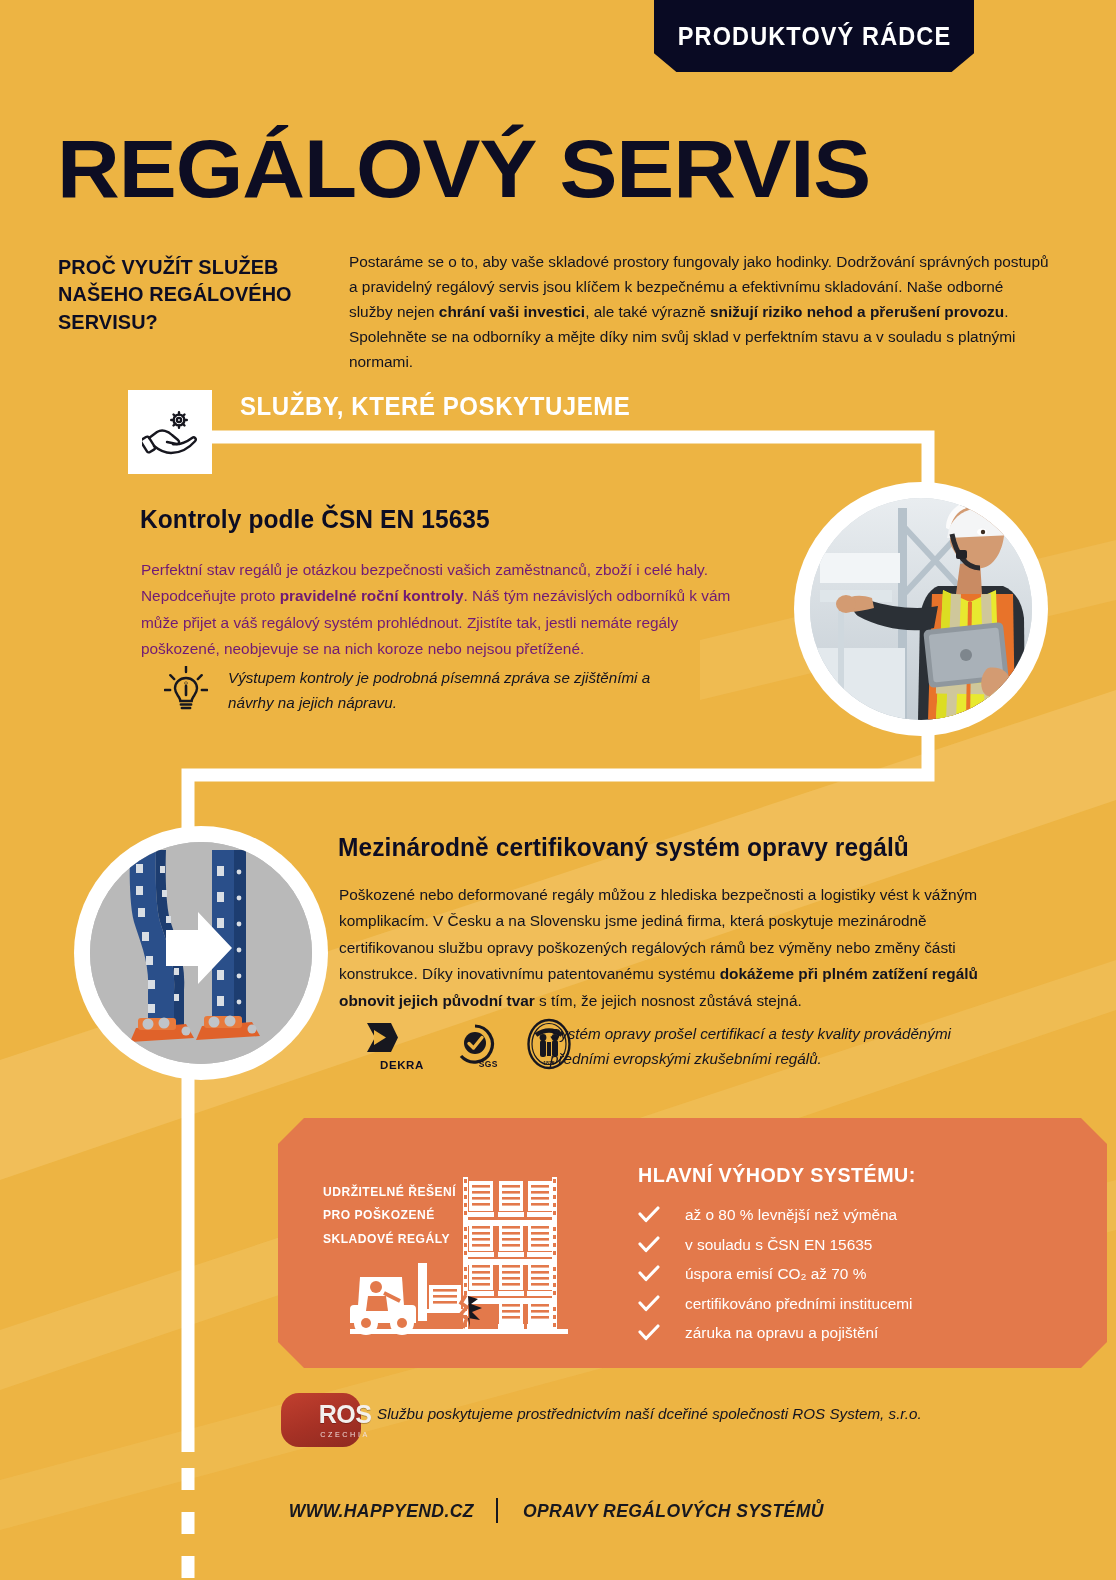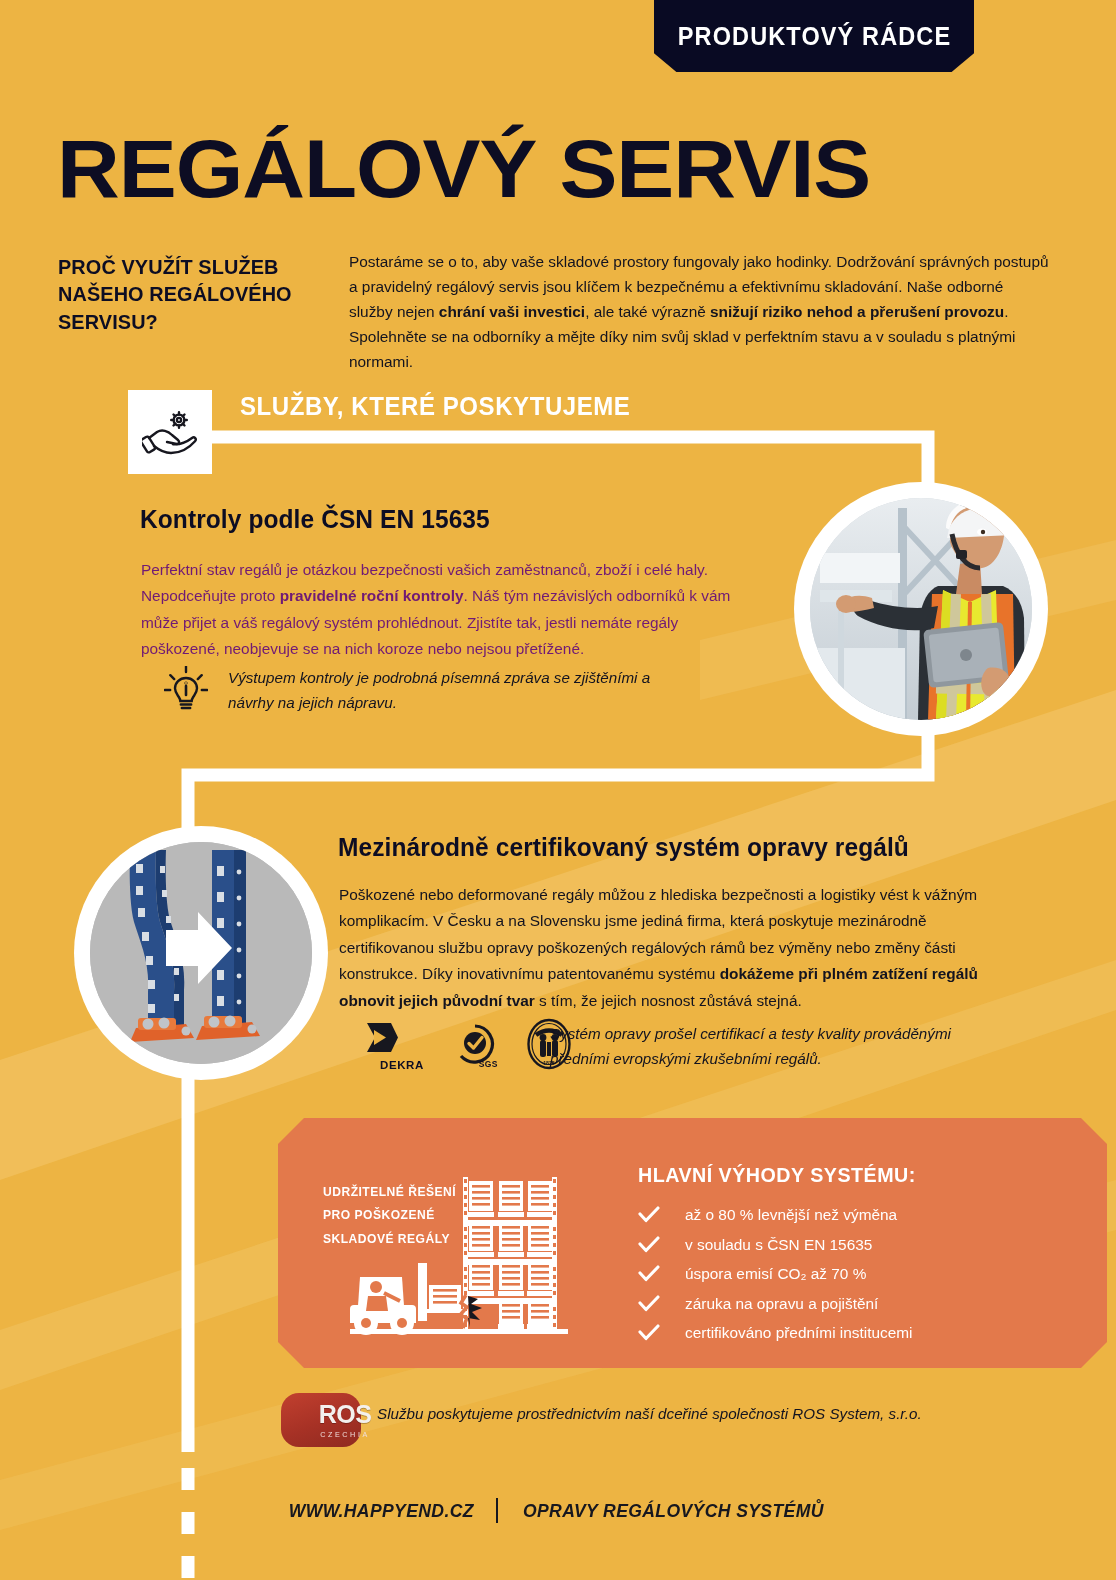--- a/index.html
+++ b/index.html
@@ -580,27 +580,27 @@
   <li class="benefit-item">
     <svg width="22" height="17" viewBox="0 0 22 17">
       <path d="M2 8 L8 14.5 L20 2" fill="none" stroke="#ffffff" stroke-width="3.1" stroke-linecap="round" stroke-linejoin="round"></path>
     </svg>
     <span class="benefit-text">úspora emisí CO₂ až 70 %</span>
   </li>
   <li class="benefit-item">
     <svg width="22" height="17" viewBox="0 0 22 17">
       <path d="M2 8 L8 14.5 L20 2" fill="none" stroke="#ffffff" stroke-width="3.1" stroke-linecap="round" stroke-linejoin="round"></path>
     </svg>
-    <span class="benefit-text">záruka na opravu a pojištění</span>
+    <span class="benefit-text">certifikováno předními institucemi</span>
   </li>
   <li class="benefit-item">
     <svg width="22" height="17" viewBox="0 0 22 17">
       <path d="M2 8 L8 14.5 L20 2" fill="none" stroke="#ffffff" stroke-width="3.1" stroke-linecap="round" stroke-linejoin="round"></path>
     </svg>
-    <span class="benefit-text">certifikováno předními institucemi</span>
+    <span class="benefit-text">záruka na opravu a pojištění</span>
   </li>
 </ul>
 
 <div class="ros-logo">
   <div class="ros-main">ROS</div>
   <div class="ros-sub">CZECHIA</div>
 </div>
 <p class="ros-caption">Službu poskytujeme prostřednictvím naší dceřiné společnosti ROS System, s.r.o.</p>
 
 <div class="footbar">

